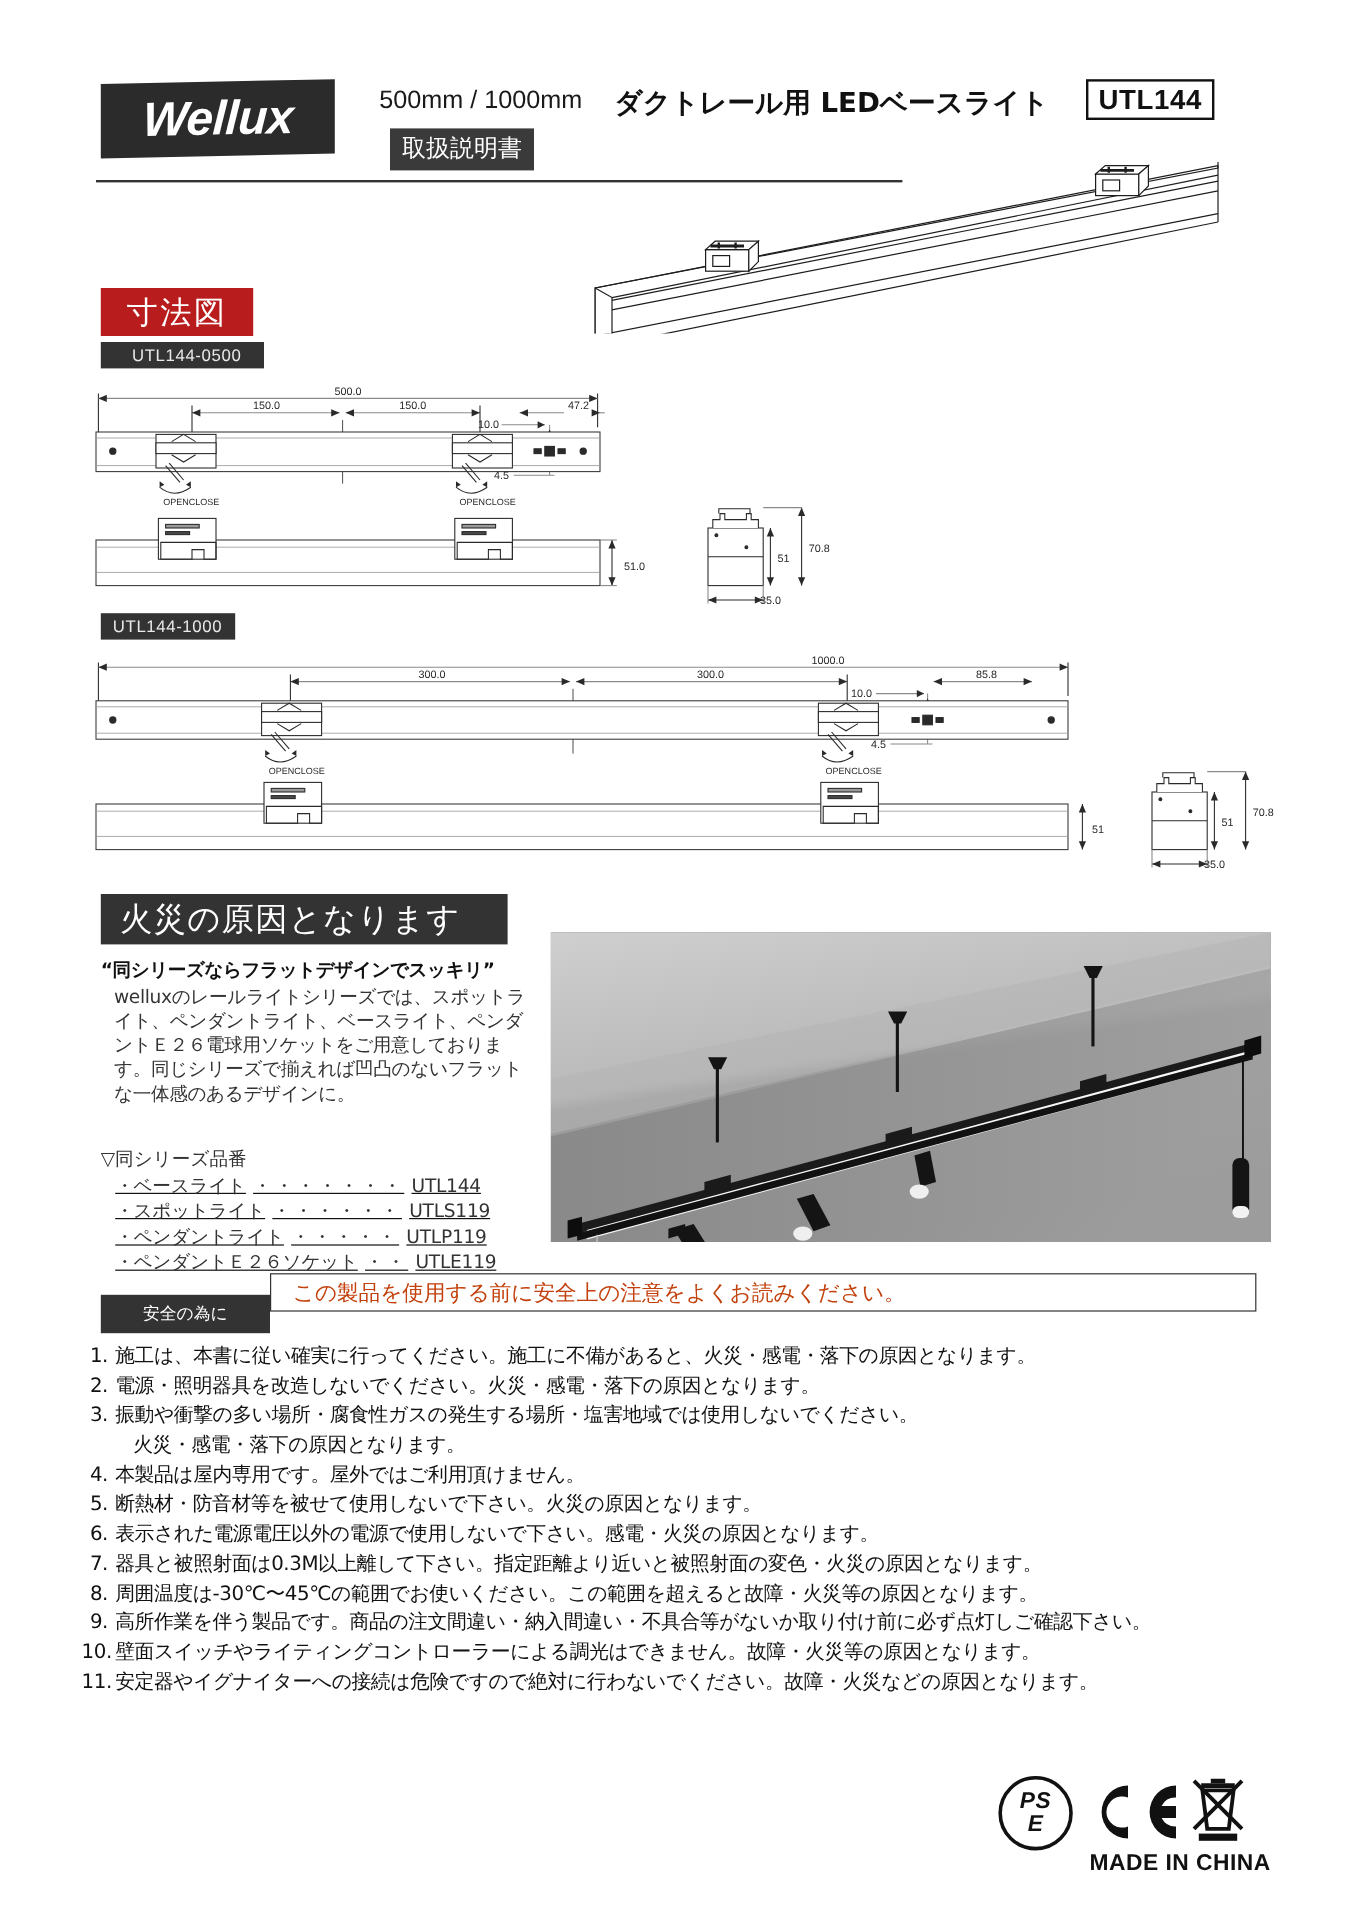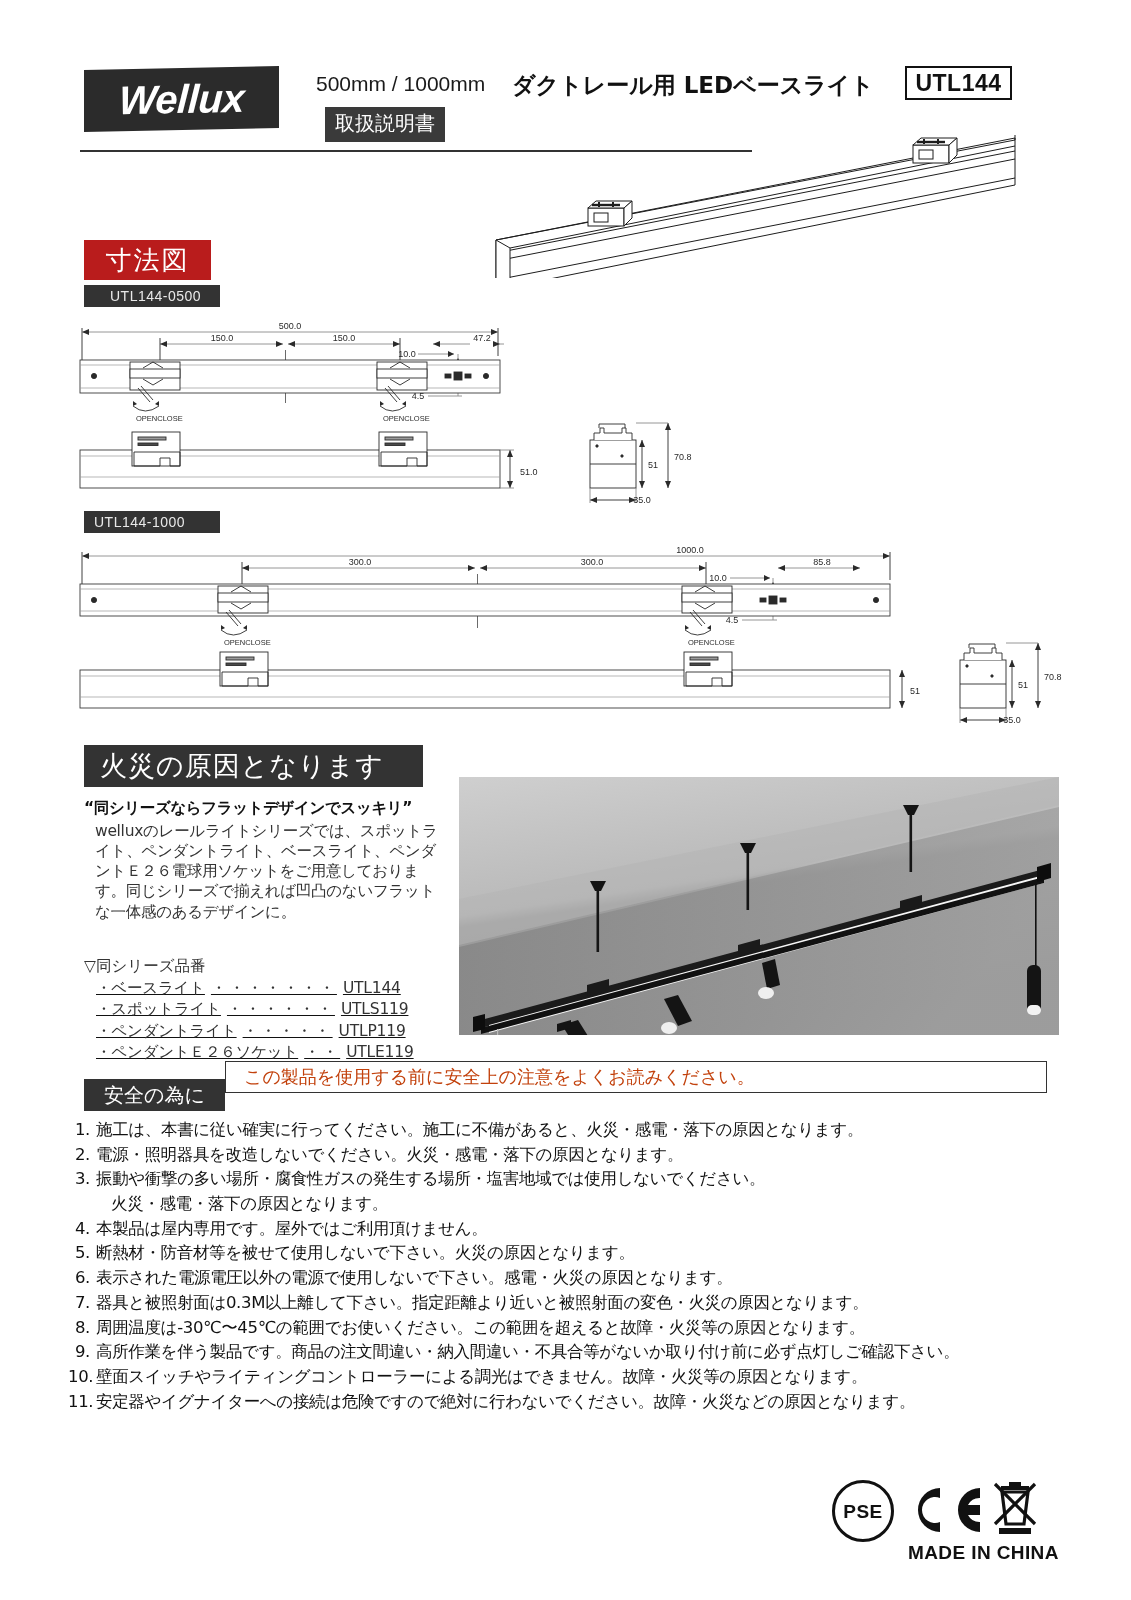--- a/index.html
+++ b/index.html
@@ -57,21 +57,21 @@
     background:#b91c1c; color:#fff; font-size:26px;
     display:flex; align-items:center; justify-content:center;
     letter-spacing:2px;
   }
   .sub-0500 {
     position:absolute; left:84px; top:285px; width:136px; height:22px;
     background:#333; color:#e9e9e9; font-size:14px;
     display:flex; align-items:center; padding-left:26px; letter-spacing:0.5px;
   }
   .sub-1000 {
-    position:absolute; left:84px; top:511px; width:136px; height:22px;
+    position:absolute; left:84px; top:511px; width:112px; height:22px;
     background:#333; color:#e9e9e9; font-size:14px;
     display:flex; align-items:center; padding-left:10px; letter-spacing:0.5px;
   }
 
   .dwg-500  { position:absolute; left:70px; top:310px;  width:630px; height:200px; }
   .dwg-1000 { position:absolute; left:70px; top:536px;  width:1010px; height:195px; }
 
   
   .sec-series-title {
     position:absolute; left:84px; top:745px; width:339px; height:42px;
@@ -101,21 +101,21 @@
   .series-row .code { white-space:nowrap; }
 
   .photo {
     position:absolute; left:459px; top:777px; width:600px; height:258px;
     overflow:hidden; background:#8d8d8d;
   }
 
   
   .safe-label {
     position:absolute; left:84px; top:1079px; width:141px; height:32px;
-    background:#333; color:#fff; font-size:20px;
+    background:#333; color:#fff; font-size:14px;
     display:flex; align-items:center; justify-content:center;
     font-family:"DejaVu Sans", sans-serif;
   }
   .safe-bar {
     position:absolute; left:225px; top:1061px; width:822px; height:32px;
     border:1.5px solid #333; display:flex; align-items:center;
     padding-left:18px; font-size:18px; color:#c2410c;
     font-family:"DejaVu Sans", sans-serif;
   }
   .safe-list { position:absolute; left:68px; top:1122px; width:1010px; }
@@ -126,22 +126,23 @@
   .safe-item .num { flex:0 0 auto; width:28px; text-align:right; padding-right:6px; }
   .safe-item .txt { flex:1 1 auto; }
   .safe-item.cont .num { visibility:hidden; }
   .safe-item.cont .txt { padding-left:15px; }
 
   
   .marks { position:absolute; left:832px; top:1478px; width:215px; height:95px; }
   .pse-circle {
     position:absolute; left:0; top:2px; width:62px; height:62px;
     border:3px solid #111; border-radius:50%;
-    display:flex; flex-direction:row; align-items:center; justify-content:center;
+    display:flex; flex-direction:column; align-items:center; justify-content:center;
     line-height:1;
+    font-style:italic;
   }
   .pse-circle span { font-size:19px; font-weight:bold; letter-spacing:0.5px; }
   .ce-mark { position:absolute; left:78px; top:6px; width:78px; height:52px; }
   .weee-mark { position:absolute; left:155px; top:4px; width:56px; height:58px; }
   .made-in {
     position:absolute; left:76px; top:64px; font-size:19px; font-weight:bold;
     letter-spacing:0.4px; white-space:nowrap;
     font-family:Liberation Sans, sans-serif;
   }
 </style>

